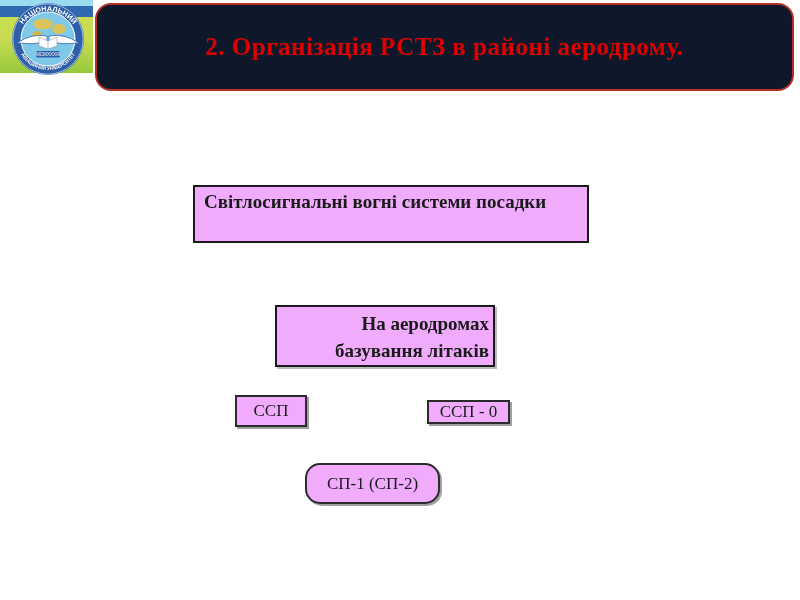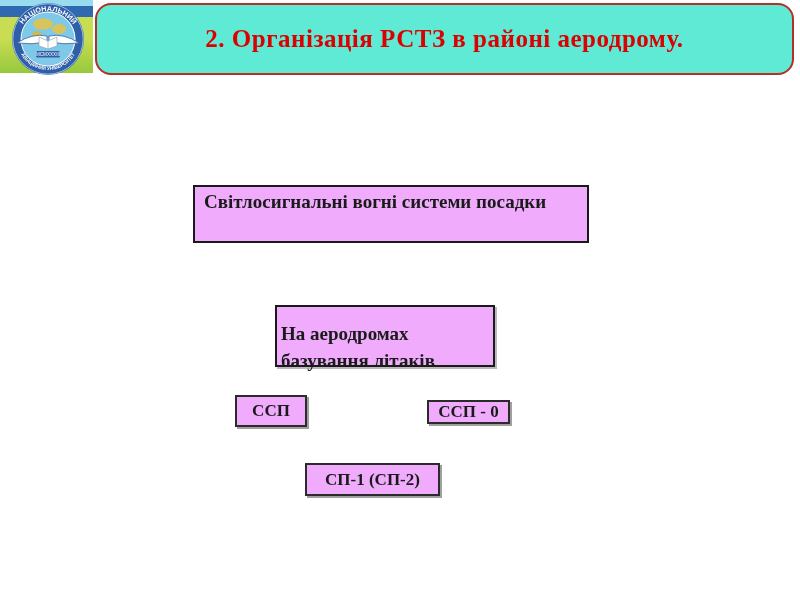--- a/index.html
+++ b/index.html
@@ -30,23 +30,23 @@
   }
   .emblem-svg {
     position: absolute;
     left: 10px; top: 1px;
   }
 
   
   .title-banner {
     position: absolute;
     left: 95px; top: 3px;
-    width: 699px; height: 72px;
+    width: 699px; height: 88px;
     box-sizing: border-box;
-    background: #5eead4;
+    background: #0f172a;
     border: 2px solid #B43027;
     border-radius: 16px;
     display: flex;
     align-items: center;
     justify-content: center;
   }
   .title-text {
     color: #DC0000;
     font-size: 25px;
     font-weight: bold;
@@ -70,40 +70,40 @@
     font-size: 19px;
     font-weight: bold;
     line-height: 26px;
     text-align: left;
   }
   .intro-box .box-line { white-space: pre-wrap; }
 
   .group-box {
     left: 275px; top: 305px;
     width: 220px; height: 62px;
-    padding: 13px 4px;
+    padding: 3px 4px;
     font-size: 19px;
     font-weight: bold;
     line-height: 27px;
-    text-align: left;
+    text-align: right;
     box-shadow: 2px 2px 0 #b9b9b9;
   }
 
   .system-box {
     display: flex;
     align-items: center;
     justify-content: center;
     font-size: 17px;
-    font-weight: bold;
+    font-weight: normal;
     border: 2px solid #2b2b2b;
     box-shadow: 2px 2px 0 #9f9f9f;
   }
   .system-box.ssp   { left: 235px; top: 395px; width: 72px;  height: 32px; }
   .system-box.ssp0  { left: 427px; top: 400px; width: 83px;  height: 24px; }
-  .system-box.sp12  { left: 305px; top: 463px; width: 135px; height: 33px; }
+  .system-box.sp12  { left: 305px; top: 463px; width: 135px; height: 41px; border-radius: 15px; }
 
   .box-line { display: block; }
 </style>
 </head>
 <body>
 
 <div class="slide">
 
   <div class="logo-strip">
     <svg class="emblem-svg" width="76" height="76" viewBox="0 0 76 76">

